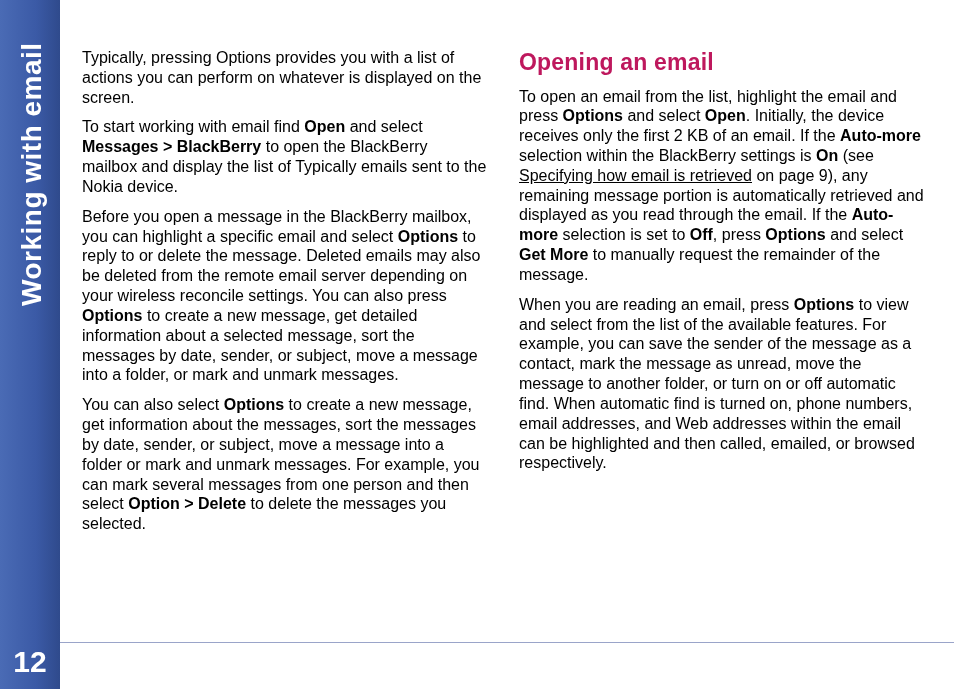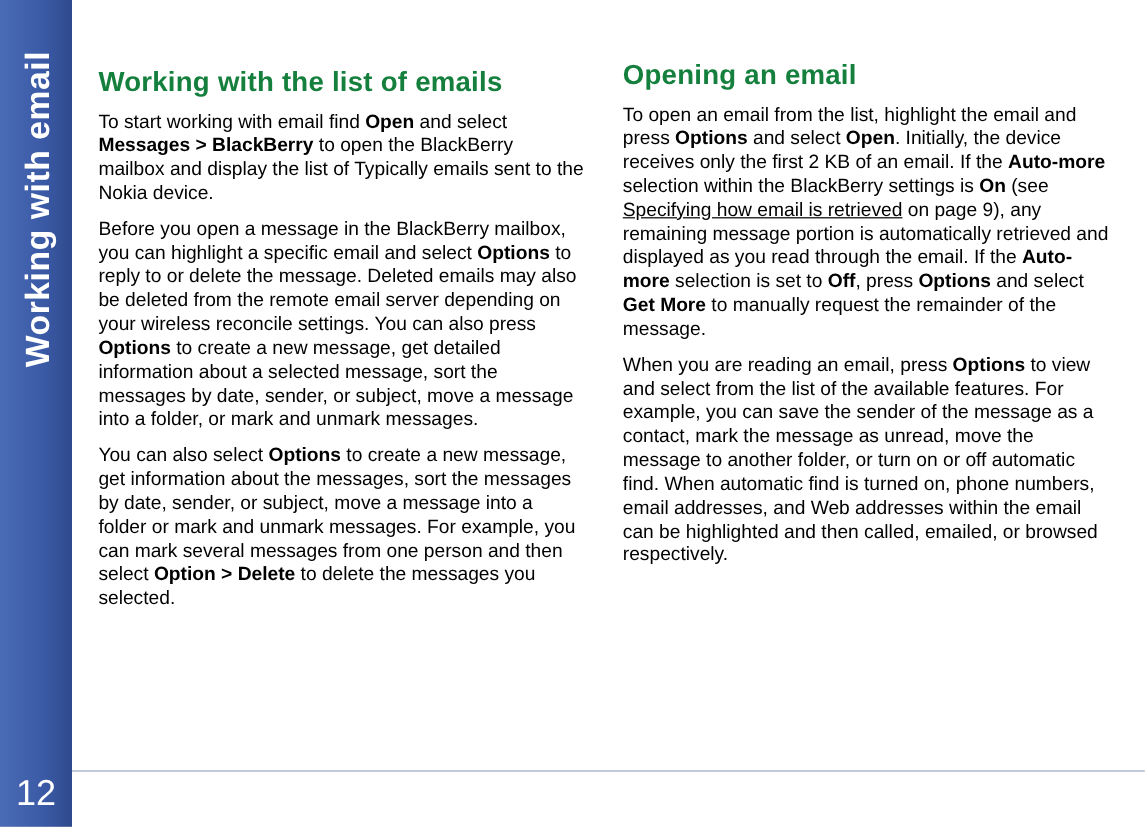--- a/index.html
+++ b/index.html
@@ -33,41 +33,41 @@
     font-size: 28px;
     letter-spacing: 0.5px;
   }
   .page-number-box {
     position: absolute;
     left: 0;
     bottom: 10px;
     width: 60px;
     color: #ffffff;
     font-family: "Arial Narrow", Arial, sans-serif;
-    font-weight: normal;
+    font-weight: bold;
     font-size: 30px;
     text-align: center;
   }
   .content {
     position: absolute;
     left: 82px;
     top: 48px;
     width: 842px;
     display: flex;
     gap: 32px;
   }
   .col {
     width: 405px;
     font-size: 16px;
     line-height: 1.24;
     color: #000000;
   }
   .col p { margin-bottom: 10px; }
   .section-heading {
-    color: #15803d;
+    color: #be185d;
     font-family: "Arial Narrow", Arial, sans-serif;
     font-weight: bold;
     font-size: 23px;
     margin-top: 6px;
     margin-bottom: 10px;
     letter-spacing: 0.2px;
   }
   .b { font-weight: bold; }
   .uline { text-decoration: underline; }
   .hrule {
@@ -83,22 +83,22 @@
 <body>
 
 <div class="side-rail">
   <div class="chapter-title">Working with email</div>
   <div class="page-number-box">12</div>
 </div>
 
 <div class="content">
 
   <div class="col">
+    <p>Typically, pressing Options provides you with a list of actions you can perform on whatever is displayed on the screen.</p>
 
-    <div class="section-heading">Working with the list of emails</div>
 
     <p>
       <span>To start working with email find </span><span class="b">Open</span><span> and select </span><span class="b">Messages &gt; BlackBerry</span><span> to open the BlackBerry mailbox and display the list of Typically emails sent to the Nokia device.</span>
     </p>
 
     <p>
       <span>Before you open a message in the BlackBerry mailbox, you can highlight a specific email and select </span><span class="b">Options</span><span> to reply to or delete the message. Deleted emails may also be deleted from the remote email server depending on your wireless reconcile settings. You can also press </span><span class="b">Options</span><span> to create a new message, get detailed information about a selected message, sort the messages by date, sender, or subject, move a message into a folder, or mark and unmark messages.</span>
     </p>
 
     <p>

